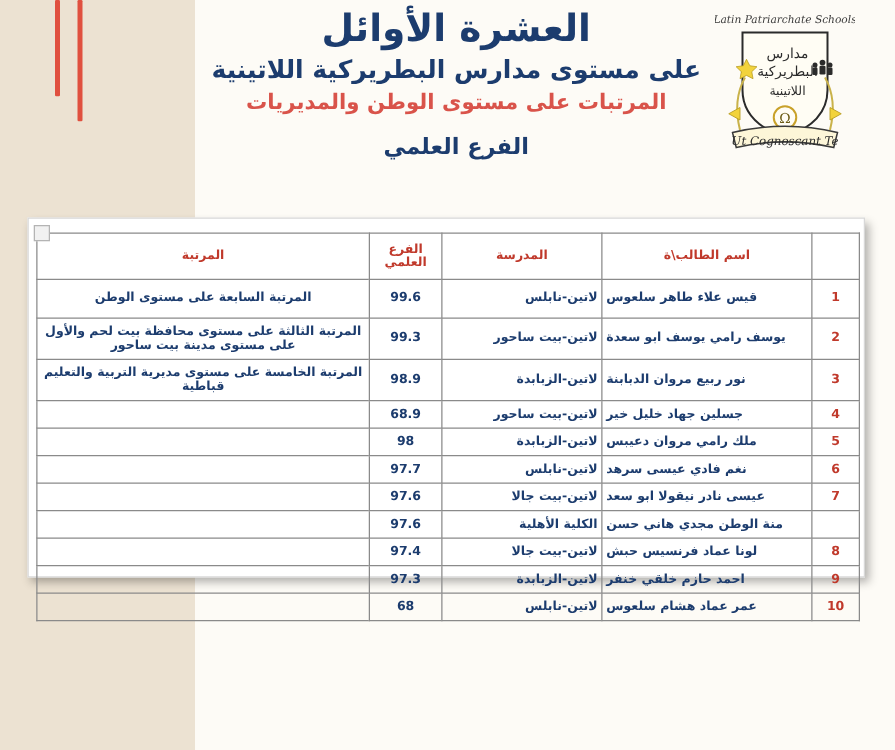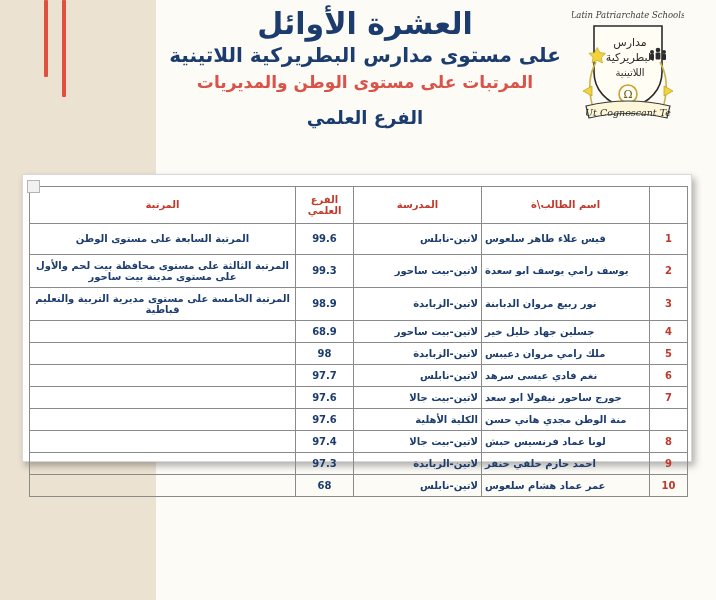--- a/index.html
+++ b/index.html
@@ -206,21 +206,21 @@
         </tr>
         <tr class="r-norm">
           <td class="num">6</td>
           <td class="name">نغم فادي عيسى سرهد</td>
           <td class="school">لاتين-نابلس</td>
           <td class="branch">97.7</td>
           <td class="rank"></td>
         </tr>
         <tr class="r-norm">
           <td class="num">7</td>
-          <td class="name">جورج ساحور نيقولا ابو سعد</td>
+          <td class="name">عيسى نادر نيقولا ابو سعد</td>
           <td class="school">لاتين-بيت جالا</td>
           <td class="branch">97.6</td>
           <td class="rank"></td>
         </tr>
         <tr class="r-norm">
           <td class="num"></td>
           <td class="name">منة الوطن مجدي هاني حسن</td>
           <td class="school">الكلية الأهلية</td>
           <td class="branch">97.6</td>
           <td class="rank"></td>

